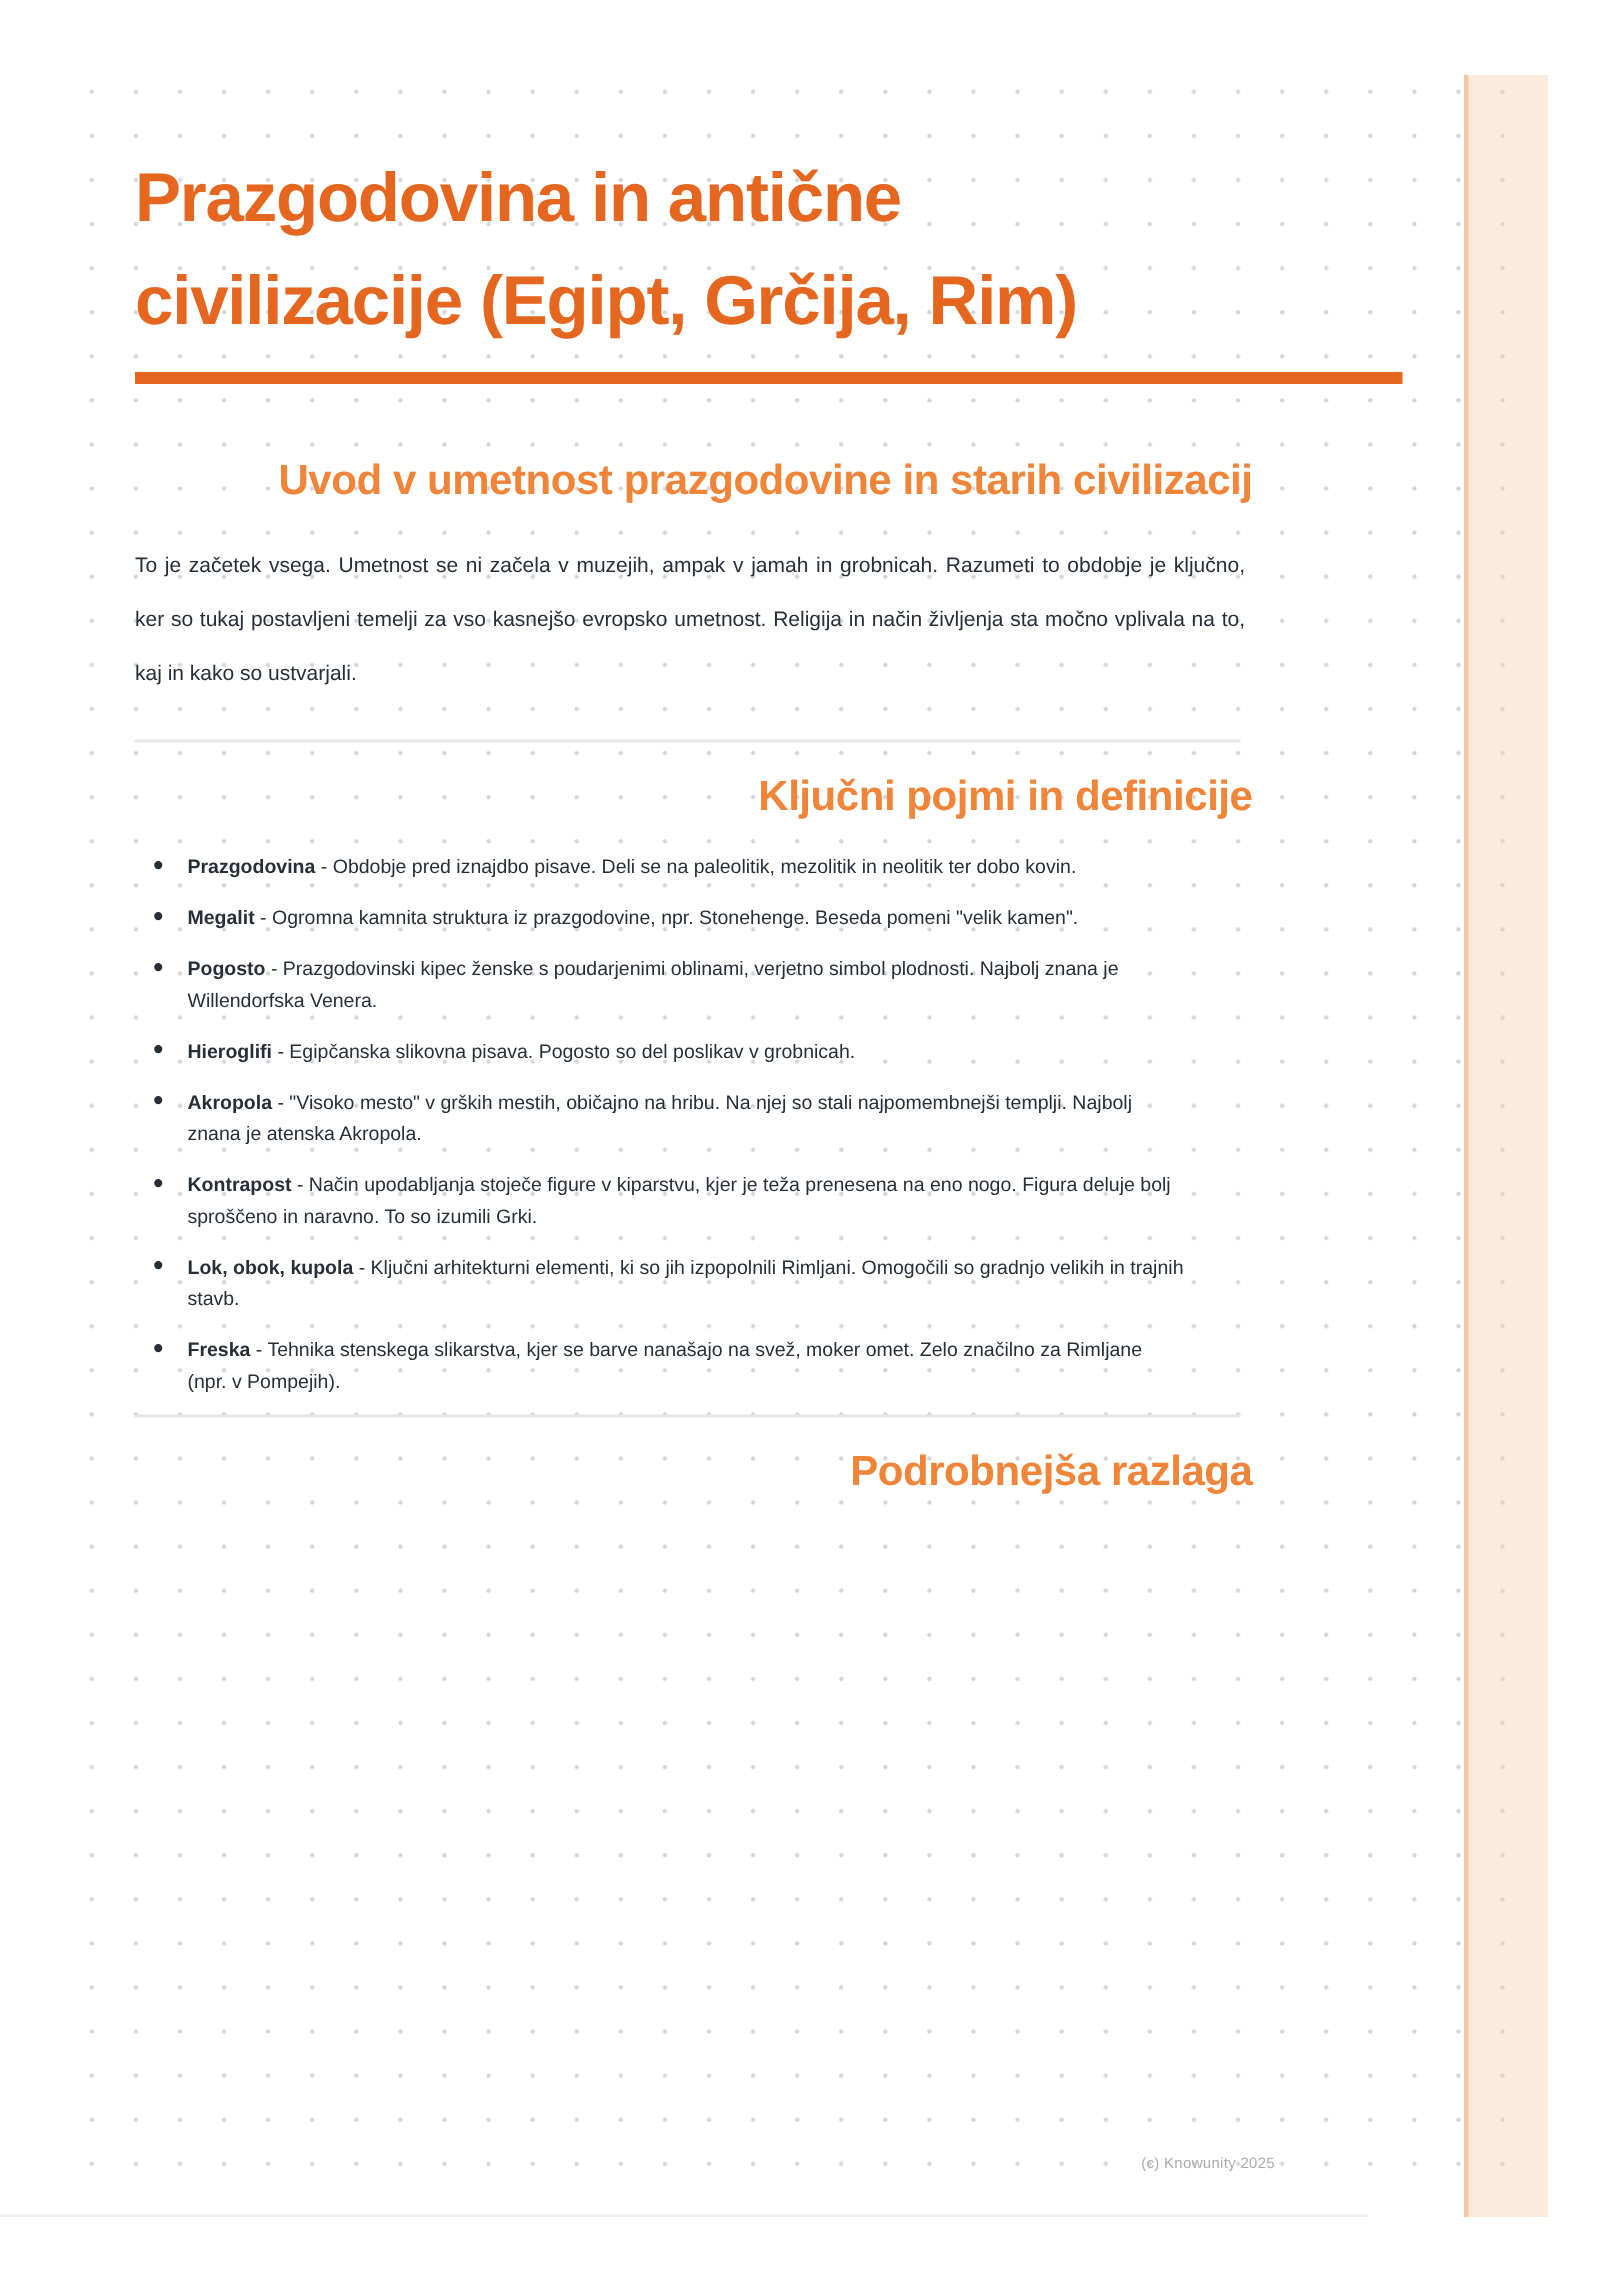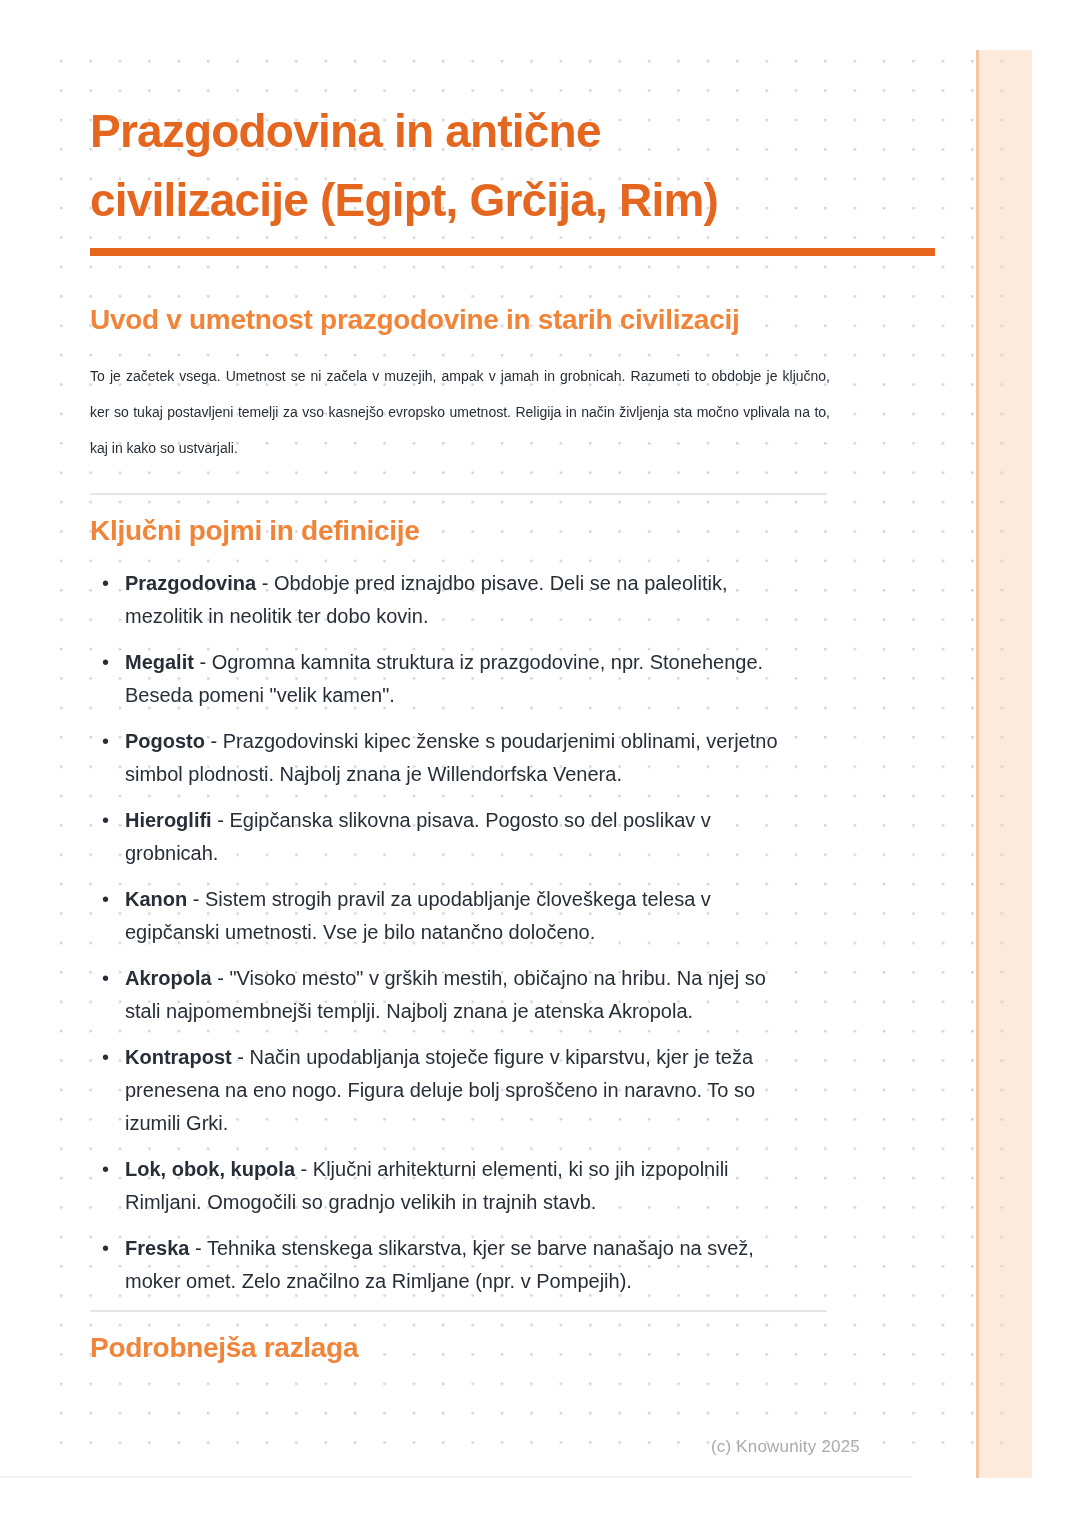--- a/index.html
+++ b/index.html
@@ -56,20 +56,21 @@
     width: 845px; height: 8px;
     background: #e5661e;
   }
 
   h2.section-heading {
     font-size: 28px;
     line-height: 34px;
     font-weight: bold;
     letter-spacing: -0.3px;
     color: #f08438;
+    text-align: right;
   }
   h2.h-intro  { margin-top: 47px; }
   h2.h-terms  { margin-top: 19px; }
   h2.h-detail { margin-top: 19px; }
 
   p.intro-paragraph {
     margin-top: 21px;
     width: 740px;
     font-size: 14px;
     line-height: 36px;
@@ -88,38 +89,38 @@
   hr.d2 { margin-top: 12px; }
 
   ul.terms-list {
     margin-top: 19px;
     list-style: none;
     width: 700px;
   }
   ul.terms-list li {
     position: relative;
     padding-left: 35px;
-    font-size: 20px;
-    line-height: 33px;
+    font-size: 13px;
+    line-height: 21px;
     margin-bottom: 13px;
     color: #272e38;
   }
   ul.terms-list li:last-child { margin-bottom: 0; }
   ul.terms-list li::before {
     content: "\2022";
     position: absolute; left: 12px; top: 0;
     font-size: 20px;
     color: #272e38;
   }
   ul.terms-list li strong { font-weight: bold; }
 
   .footer-credit {
     position: absolute;
-    right: 52px; top: 1437px;
-    font-size: 17px;
+    right: 62px; top: 1437px;
+    font-size: 10px;
     color: #a9abad;
     letter-spacing: 0.2px;
   }
 </style>
 </head>
 <body>
 
 <div class="doc">
   <div class="dot-grid"></div>
   <div class="stripe"></div>
@@ -148,23 +149,20 @@
       <li>
         <strong>Megalit</strong><span> - </span><span>Ogromna kamnita struktura iz prazgodovine, npr. Stonehenge. Beseda pomeni "velik kamen".</span>
       </li>
       <li>
         <strong>Pogosto</strong><span> - </span><span>Prazgodovinski kipec ženske s poudarjenimi oblinami, verjetno simbol plodnosti. Najbolj znana je Willendorfska Venera.</span>
       </li>
       <li>
         <strong>Hieroglifi</strong><span> - </span><span>Egipčanska slikovna pisava. Pogosto so del poslikav v grobnicah.</span>
       </li>
       <li>
-        <strong>Kanon</strong><span> - </span><span>Sistem strogih pravil za upodabljanje človeškega telesa v egipčanski umetnosti. Vse je bilo natančno določeno.</span>
-      </li>
-      <li>
         <strong>Akropola</strong><span> - </span><span>"Visoko mesto" v grških mestih, običajno na hribu. Na njej so stali najpomembnejši templji. Najbolj znana je atenska Akropola.</span>
       </li>
       <li>
         <strong>Kontrapost</strong><span> - </span><span>Način upodabljanja stoječe figure v kiparstvu, kjer je teža prenesena na eno nogo. Figura deluje bolj sproščeno in naravno. To so izumili Grki.</span>
       </li>
       <li>
         <strong>Lok, obok, kupola</strong><span> - </span><span>Ključni arhitekturni elementi, ki so jih izpopolnili Rimljani. Omogočili so gradnjo velikih in trajnih stavb.</span>
       </li>
       <li>
         <strong>Freska</strong><span> - </span><span>Tehnika stenskega slikarstva, kjer se barve nanašajo na svež, moker omet. Zelo značilno za Rimljane (npr. v Pompejih).</span>

